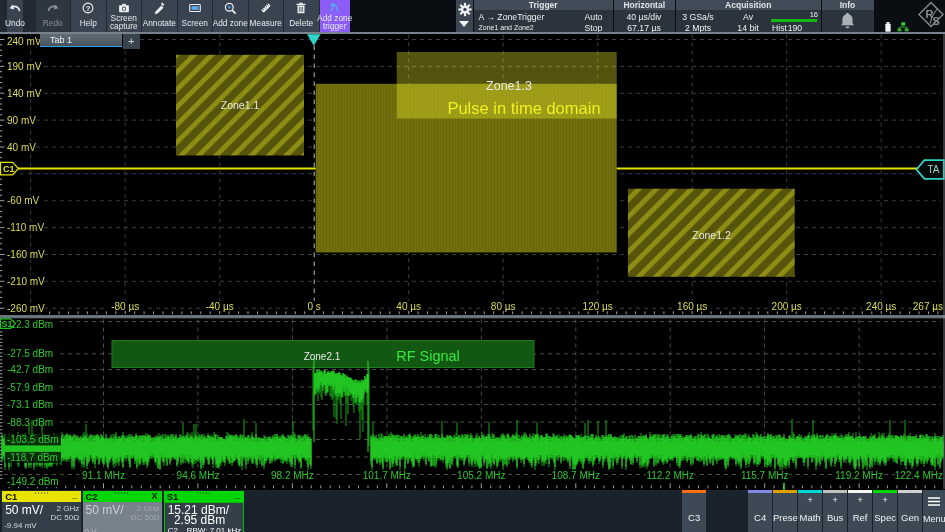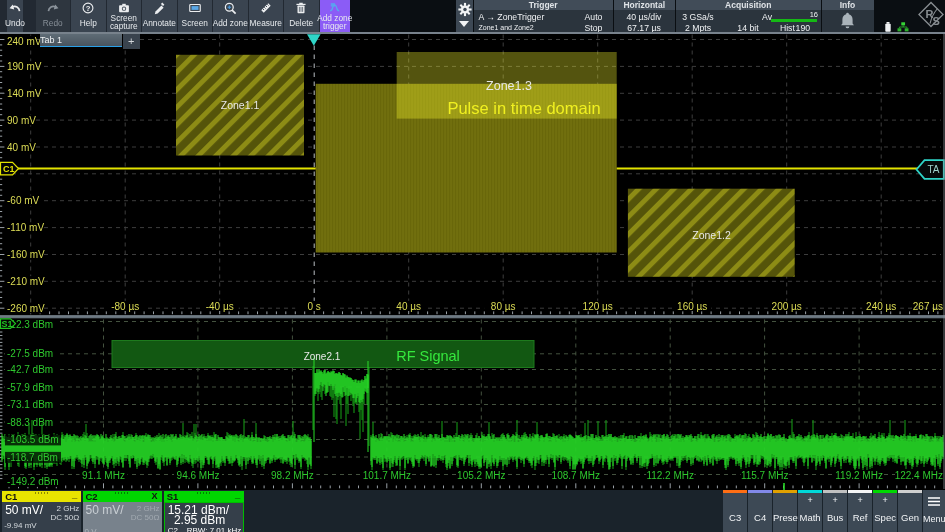--- a/index.html
+++ b/index.html
@@ -17,21 +17,21 @@
   #gearbox{position:absolute;left:455.5px;top:0;width:17.5px;height:31.5px;background:#3d4854;}
   .panel{position:absolute;top:0;height:31.5px;background:#2b343d;}
   .phead{height:9.8px;background:#414c58;color:#dfe3e7;font-size:8.5px;font-weight:bold;
           text-align:center;line-height:10px;}
   .prow{position:absolute;color:#f0f2f4;font-size:8.7px;white-space:nowrap;}
   .prow.sm{font-size:7px;}
   #tbborder{position:absolute;left:0;top:31.5px;width:945px;height:2.8px;background:#78828c;}
   
   #tab1{position:absolute;left:40px;top:34.3px;width:82px;height:13.2px;
         background:linear-gradient(#5f6c76,#49545e);border-bottom:1.8px solid #2aa0e8;
-        color:#eef1f3;font-size:9px;line-height:13px;box-sizing:border-box;}
+        color:#eef1f3;font-size:9px;line-height:13px;padding-left:10px;box-sizing:border-box;}
   #tabp{position:absolute;left:123px;top:34.3px;width:16.5px;height:15px;background:#39434e;
         color:#d3d7db;font-size:11px;line-height:14px;text-align:center;}
   
   #bbar{position:absolute;left:0;top:490.3px;width:945px;height:41.7px;background:#1a232b;}
   .chbox{position:absolute;top:0.6px;height:40.2px;}
   .chhead{height:11.3px;font-size:9.5px;font-weight:bold;color:#111;line-height:11.5px;
            padding:0 3px;box-sizing:border-box;position:relative;}
   .dots{position:absolute;left:50%;top:1.2px;width:14px;height:1.6px;margin-left:-7px;
         background:repeating-linear-gradient(90deg,rgba(0,0,0,.4) 0 1.2px,transparent 1.2px 3px);}
   .chbody{position:relative;height:34px;background:#353f4a;color:#fff;box-sizing:border-box;}
@@ -317,25 +317,25 @@
   </div>
   <div class="panel" style="left:614px;width:60.5px">
     <div class="phead">Horizontal</div>
     <div class="prow" style="left:0;width:60px;top:12.4px;text-align:center">40 µs/div</div>
     <div class="prow" style="left:0;width:60px;top:23.4px;text-align:center">67.17 µs</div>
   </div>
   <div class="panel" style="left:676px;width:144.5px">
     <div class="phead">Acquisition</div>
     <div class="prow" style="left:0;width:44px;top:12.4px;text-align:center">3 GSa/s</div>
     <div class="prow" style="left:0;width:44px;top:23.4px;text-align:center">2 Mpts</div>
-    <div class="prow" style="left:48px;width:48px;top:12.4px;text-align:right">Av</div>
+    <div class="prow" style="left:48px;width:48px;top:12.4px;text-align:center">Av</div>
     <div class="prow" style="left:48px;width:48px;top:23.4px;text-align:center">14 bit</div>
     <div class="prow" style="left:96px;width:46px;top:9.6px;text-align:right;font-size:7.5px">16</div>
     <div style="position:absolute;left:95px;top:19.3px;width:46px;height:2.4px;background:#15b915"></div>
-    <div class="prow" style="left:96px;width:46px;top:23.4px;text-align:center">Hist 190</div>
+    <div class="prow" style="left:96px;width:46px;top:23.4px;">Hist 190</div>
   </div>
   <div class="panel" style="left:821.5px;width:52px">
     <div class="phead">Info</div>
     <div style="position:absolute;left:17px;top:11px"><svg width="17" height="19" viewBox="0 0 20 22">
             <path d="M10 2 a1.6 1.6 0 0 1 1.6 1.6 c3 .9 4.4 3.4 4.4 6.4 v4.5 l1.6 2 H2.4 l1.6 -2 v-4.5 c0-3 1.4-5.5 4.4-6.4 A1.6 1.6 0 0 1 10 2Z" fill="#aab3ba"></path>
             <path d="M7.8 18 a2.2 2.2 0 0 0 4.4 0Z" fill="#aab3ba"></path>
           </svg></div>
   </div>
 
   <svg width="6" height="10" viewBox="0 0 6 10" style="position:absolute;left:885px;top:21.5px">
@@ -384,21 +384,21 @@
   </div>
   <div class="chbox" style="left:163.7px;width:80.6px">
     <div class="chhead" style="background:#00d600">S1<i class="dots"></i><span style="position:absolute;right:4px;top:-2px">_</span></div>
     <div class="chbody" style="border:1px solid #00bd00;">
       <div style="position:absolute;left:3px;top:0px;font-size:12px">15.21 dBm/</div>
       <div style="position:absolute;right:18px;top:9.5px;font-size:12px">2.95 dBm</div>
       <div style="position:absolute;left:3px;bottom:0px;font-size:8px">C2</div>
       <div style="position:absolute;right:2px;bottom:0px;font-size:8px">RBW: 7.01 kHz</div>
     </div>
   </div>
-<div class="bbtn" style="left:723px;width:24.2px">
+<div class="bbtn" style="left:682px;width:24.2px">
         <div class="bstripe" style="background:#ff6e14"></div>
         <div class="blab">C3</div>
       </div>
 <div class="bbtn" style="left:748px;width:24.2px">
         <div class="bstripe" style="background:#8289e8"></div>
         <div class="blab">C4</div>
       </div>
 <div class="bbtn" style="left:773px;width:24.2px">
         <div class="bstripe" style="background:#e0a000"></div>
         <div class="blab">Preset</div>

